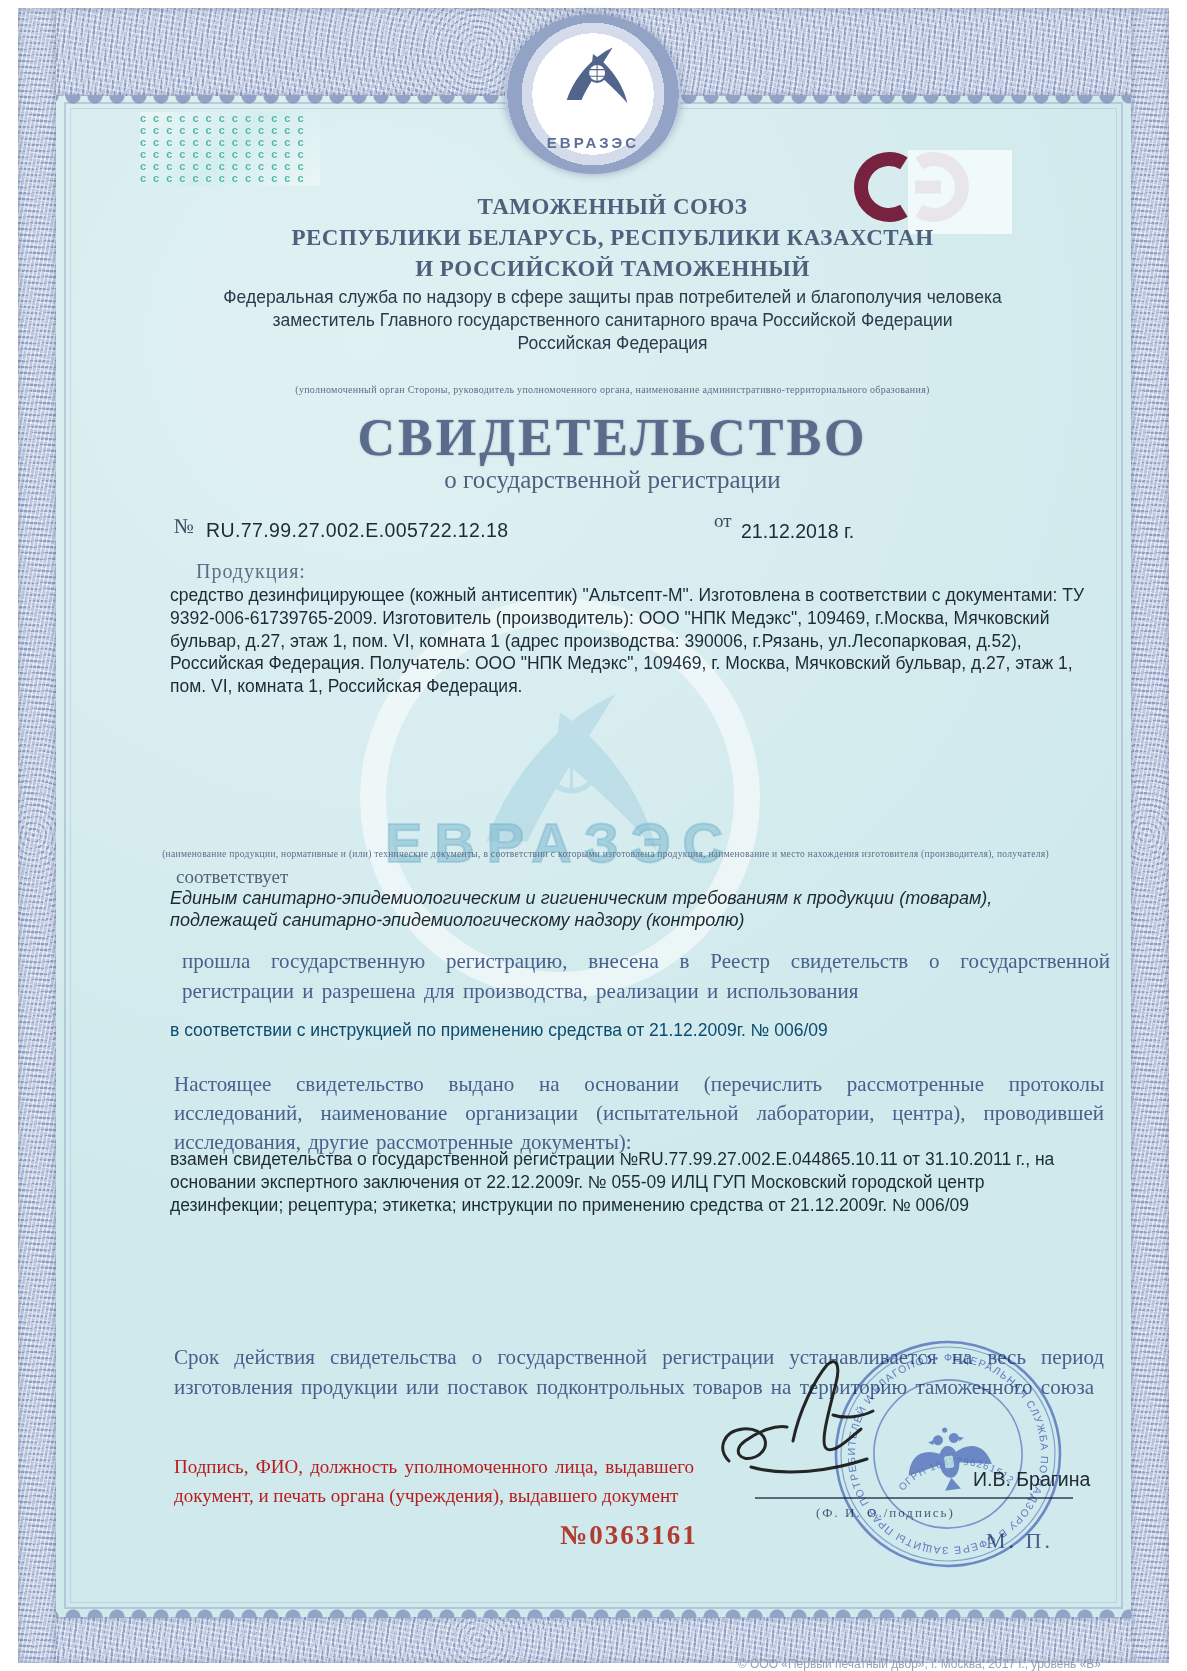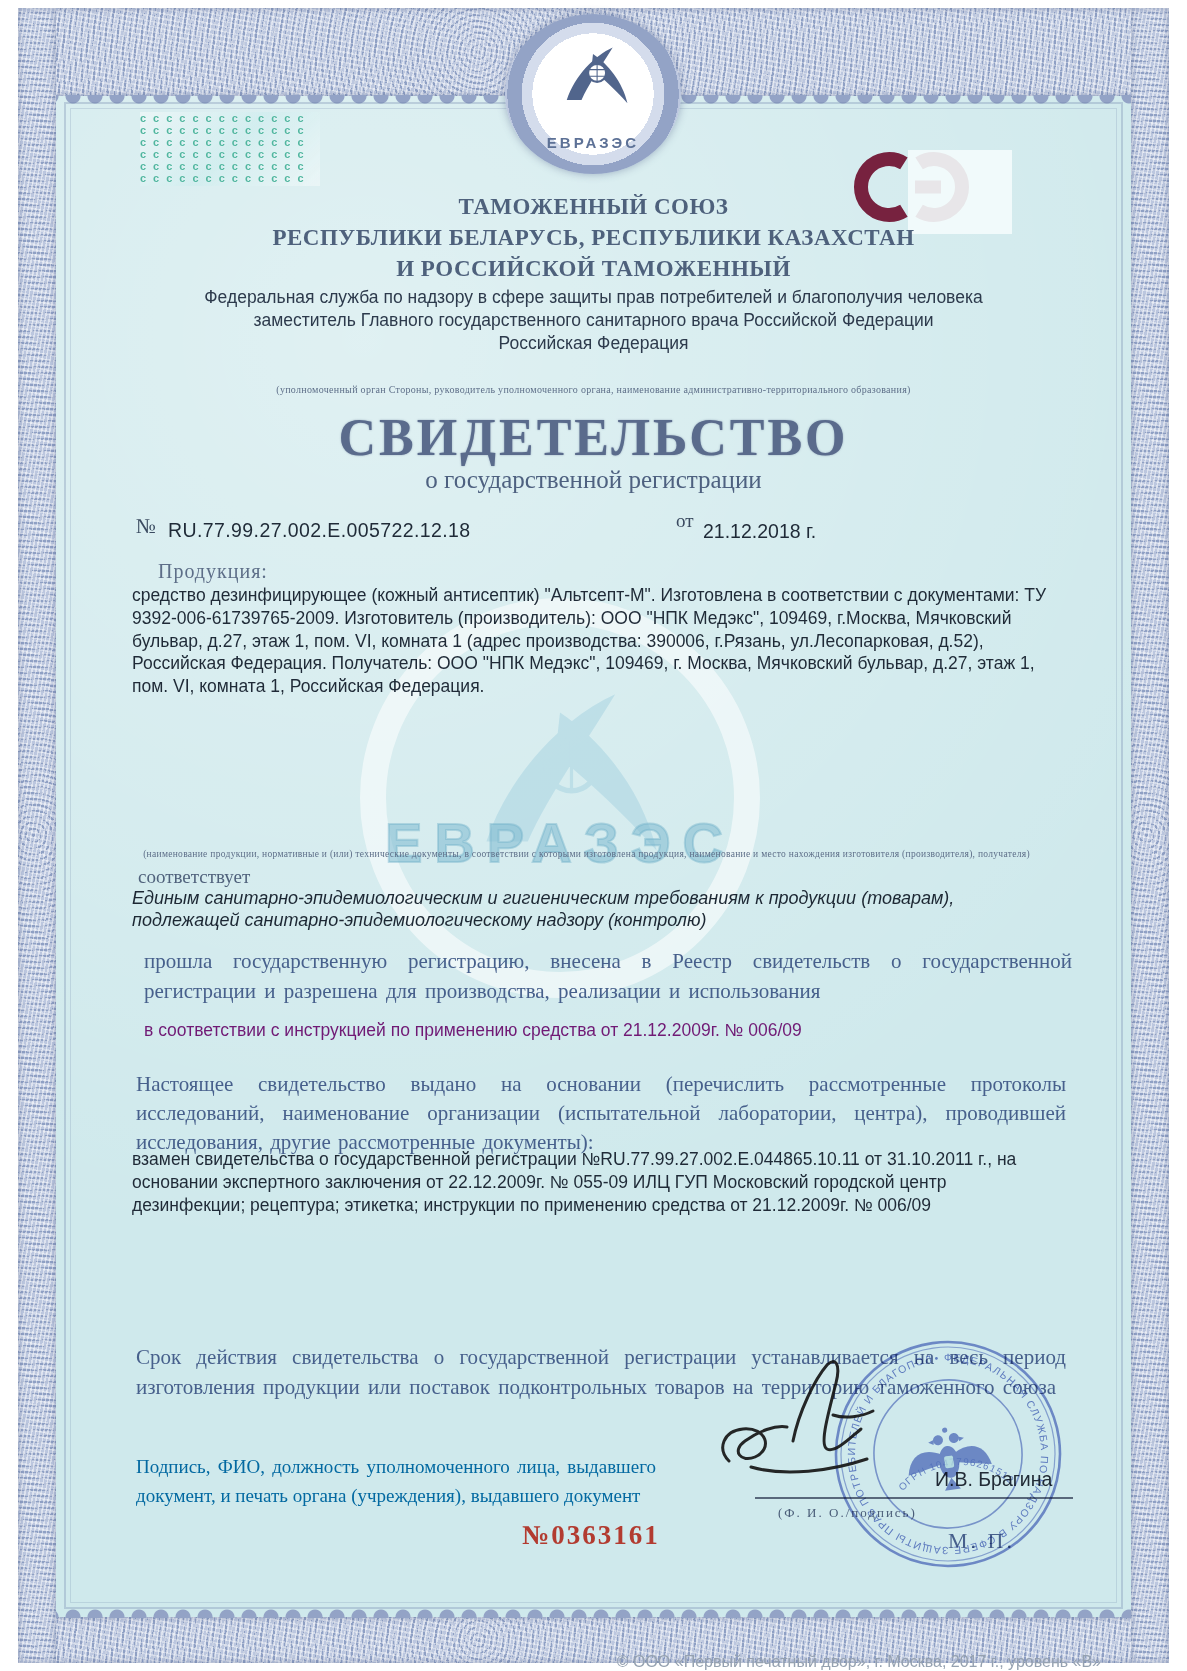--- a/index.html
+++ b/index.html
@@ -41,21 +41,21 @@
   .hologram{position:absolute;left:140px;top:112px;width:180px;height:74px;overflow:hidden;
       font-family:"Liberation Sans",sans-serif;font-weight:bold;font-size:11px;line-height:12px;
       letter-spacing:7px;color:#2fa98c;word-break:break-all;opacity:.8;
       background:linear-gradient(135deg, rgba(255,255,255,.55), rgba(190,235,235,.35) 50%, rgba(255,255,255,.5));
       text-shadow:0 0 1px rgba(255,255,255,.8);}
   
   .se-logo{position:absolute;left:845px;top:138px;}
   .blank-area{position:absolute;left:908px;top:150px;width:104px;height:84px;
       background:rgba(244,252,252,.9);}
   
-  .t{position:absolute;color:#2d3a4c;}
+  .t{position:absolute;color:#2d3a4c;padding-left:38px;}
   .center{left:0;right:0;text-align:center;}
   .serif-head{font-weight:bold;color:#4e617c;font-size:23px;letter-spacing:.5px;}
   .sans{font-family:"Liberation Sans",sans-serif;}
   .small-cap{font-size:10px;color:#5d6e88;letter-spacing:.3px;}
   .blue-serif{color:#47608c;text-align:justify;}
   
   .watermark{position:absolute;left:360px;top:598px;width:400px;height:400px;z-index:0;}
   .watermark .ring{position:absolute;inset:0;border-radius:50%;
       border:26px solid rgba(255,255,255,.55);}
   .watermark svg{position:absolute;left:80px;top:64px;opacity:.55;}
@@ -65,21 +65,21 @@
       -webkit-text-stroke:2px rgba(110,175,200,.4);}
   .content{position:relative;z-index:1;}
   
   .stamp{position:absolute;left:812px;top:1318px;z-index:2;opacity:.85;
       transform:rotate(-8deg);mix-blend-mode:multiply;}
   .signature-svg{position:absolute;left:715px;top:1345px;z-index:3;}
   .sig-line{position:absolute;left:755px;top:1497px;width:318px;height:1.5px;
       background:rgba(50,60,85,.75);z-index:3;}
   .serial{font-size:27px;font-weight:bold;color:#b23b30;letter-spacing:2px;z-index:3;}
   .footer-note{position:absolute;right:86px;bottom:0px;font-family:"Liberation Sans",sans-serif;
-      font-size:16px;color:#95a1b0;z-index:1;}
+      font-size:12px;color:#95a1b0;z-index:1;}
 </style>
 </head>
 <body>
 
 <div class="page">
   <div class="paper"></div>
 
   <div class="band top"></div>
   <div class="band bottom"></div>
   <div class="band left"></div>
@@ -137,28 +137,28 @@
     <div class="t" style="left:676px;top:510px;font-size:19px;color:#3a4a60;">от</div>
     <div class="t sans" style="left:703px;top:520px;font-size:19.5px;color:#1f2a37;">21.12.2018 г.</div>
 
     <div class="t" style="left:138px;top:560px;font-size:20px;color:#5d6e88;letter-spacing:1px;margin-left:20px;">Продукция:</div>
     <div class="t sans" style="left:132px;top:584px;width:926px;font-size:17.5px;line-height:1.3;color:#1f2a37;">средство дезинфицирующее (кожный антисептик) "Альтсепт-М". Изготовлена в соответствии с документами: ТУ 9392-006-61739765-2009. Изготовитель (производитель): ООО "НПК Медэкс", 109469, г.Москва, Мячковский бульвар, д.27, этаж 1, пом. VI, комната 1 (адрес производства: 390006, г.Рязань, ул.Лесопарковая, д.52), Российская Федерация.  Получатель: ООО "НПК Медэкс", 109469, г. Москва, Мячковский бульвар, д.27, этаж 1, пом. VI, комната 1, Российская Федерация.</div>
     <div class="t center small-cap" style="top:849px;font-size:9.5px;left:106px;right:120px;">(наименование продукции, нормативные и (или) технические документы, в соответствии с которыми изготовлена продукция, наименование и место нахождения изготовителя (производителя), получателя)</div>
 
     <div class="t" style="left:138px;top:866px;font-size:19px;color:#50627c;">соответствует</div>
     <div class="t sans" style="left:132px;top:888px;width:926px;font-size:18px;line-height:1.22;color:#1c2733;font-style:italic;">Единым санитарно-эпидемиологическим и гигиеническим требованиям к продукции (товарам), подлежащей санитарно-эпидемиологическому надзору (контролю)</div>
     <div class="t blue-serif" style="left:144px;top:947px;width:928px;font-size:21px;line-height:1.42;word-spacing:3px;">прошла государственную регистрацию, внесена в Реестр свидетельств о государственной регистрации и разрешена для производства, реализации и использования</div>
-    <div class="t sans" style="left:144px;top:1020px;font-size:17.5px;color:#701a75;">в соответствии с инструкцией по применению средства от 21.12.2009г. № 006/09</div>
+    <div class="t sans" style="left:132px;top:1020px;font-size:17.5px;color:#0c4a6e;">в соответствии с инструкцией по применению средства от 21.12.2009г. № 006/09</div>
 
     <div class="t blue-serif" style="left:136px;top:1070px;width:930px;font-size:21px;line-height:1.38;word-spacing:2px;">Настоящее свидетельство выдано на основании (перечислить рассмотренные протоколы исследований, наименование организации (испытательной лаборатории, центра), проводившей исследования, другие рассмотренные документы):</div>
     <div class="t sans" style="left:132px;top:1148px;width:930px;font-size:17.5px;line-height:1.3;color:#1f2a37;">взамен свидетельства о государственной регистрации №RU.77.99.27.002.Е.044865.10.11 от 31.10.2011 г., на основании экспертного заключения от 22.12.2009г. № 055-09 ИЛЦ ГУП Московский городской центр дезинфекции; рецептура; этикетка; инструкции по применению средства от 21.12.2009г. № 006/09</div>
 
     <div class="t blue-serif" style="left:136px;top:1342px;width:930px;font-size:21px;line-height:1.45;word-spacing:3px;">Срок действия свидетельства о государственной регистрации устанавливается на весь период изготовления продукции или поставок подконтрольных товаров на территорию таможенного союза</div>
 
-    <div class="t blue-serif" style="left:136px;top:1452px;width:520px;font-size:19px;line-height:1.55;color:#0369a1;">Подпись, ФИО, должность уполномоченного лица, выдавшего документ, и печать органа (учреждения), выдавшего документ</div>
+    <div class="t blue-serif" style="left:136px;top:1452px;width:520px;font-size:19px;line-height:1.55;color:#b91c1c;">Подпись, ФИО, должность уполномоченного лица, выдавшего документ, и печать органа (учреждения), выдавшего документ</div>
     <div class="t sans" style="left:935px;top:1468px;font-size:19.5px;color:#222b36;z-index:3;">И.В. Брагина</div>
     <div class="sig-line"></div>
     <div class="t" style="left:778px;top:1505px;font-size:13px;color:#4a5d78;letter-spacing:2px;z-index:3;">(Ф. И. О./подпись)</div>
     <div class="t serial" style="left:522px;top:1520px;">№0363161</div>
     <div class="t" style="left:948px;top:1528px;font-size:22px;color:#47608c;letter-spacing:3px;z-index:3;">М. П.</div>
   </div>
 
   <svg class="stamp" width="272" height="272" viewBox="-136 -136 272 272">
     <defs>
       <path id="stamp-arc" d="M0,-93 A93,93 0 1 1 -0.05,-93"></path>

